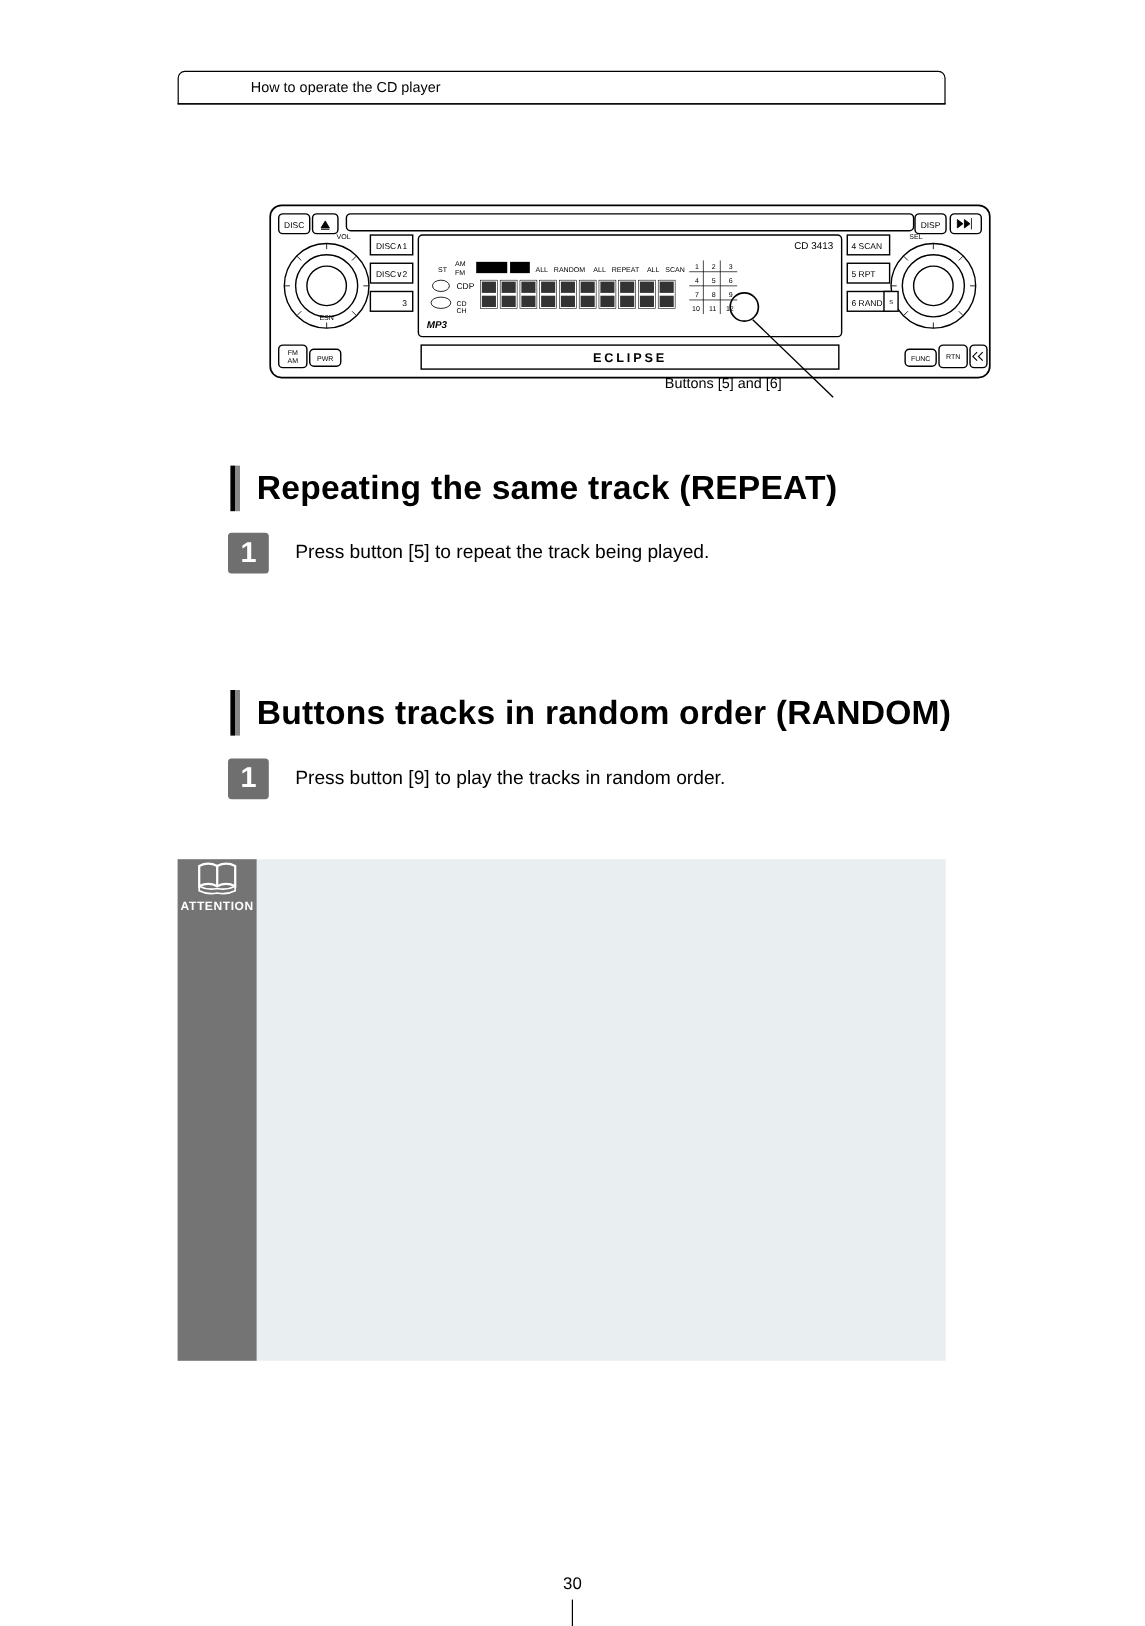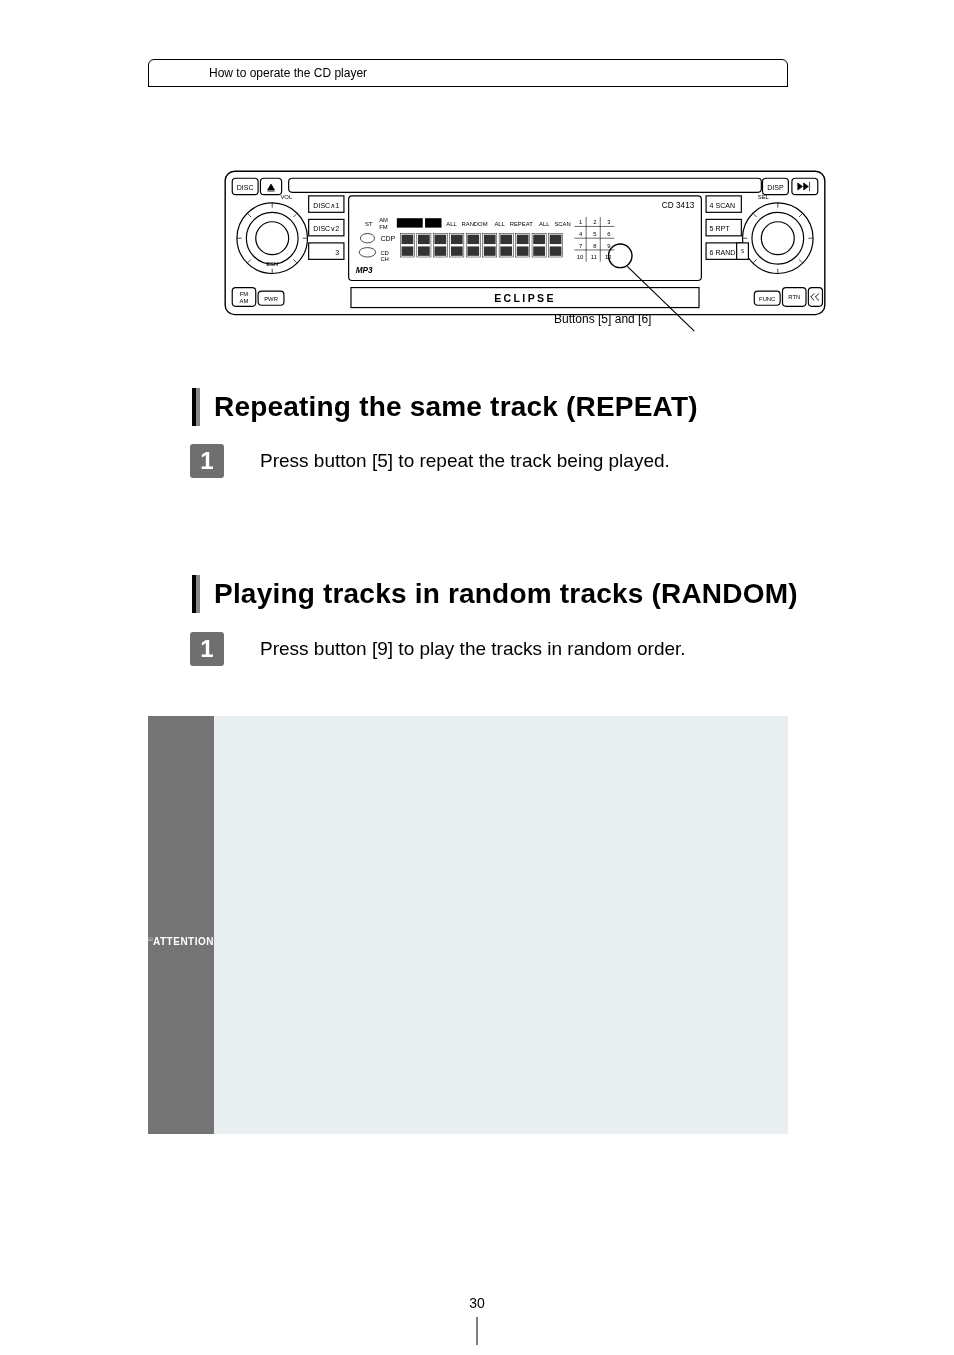--- a/index.html
+++ b/index.html
@@ -89,57 +89,56 @@
       background: #6f6f6f;
       color: #fff;
       font-size: 24px;
       font-weight: 700;
       display: flex;
       align-items: center;
       justify-content: center;
       border-radius: 3px;
     }
     .step-text {
-      font-size: 19px;
-      margin-left: 14px;
+      font-size: 16px;
     }
     .attention-panel {
       position: absolute;
       top: 716px;
       left: 148px;
       width: 640px;
       height: 418px;
       display: flex;
     }
     .attention-side {
       width: 66px;
       background: #747474;
       display: flex;
-      flex-direction: row;
+      flex-direction: column;
       align-items: center;
-      padding-top: 28px;
+      padding-top: 0;
     }
     .attention-side svg {
       width: 38px;
       height: 30px;
     }
     .attention-label {
       color: #fff;
       font-size: 10px;
       font-weight: 700;
       letter-spacing: 0.5px;
       margin-top: 4px;
     }
     .attention-body {
       flex: 1;
       background: #e9eff1;
     }
     .page-number {
       position: absolute;
-      bottom: 44px;
+      bottom: 28px;
       left: 0;
       width: 100%;
       text-align: center;
       font-size: 14px;
     }
     .page-number::before {
       content: "";
       position: absolute;
       left: 50%;
       transform: translateX(-50%);
@@ -339,21 +338,21 @@
   <span class="bar"></span>
   <h2>Repeating the same track (REPEAT)</h2>
 </div>
 <div class="step-row step-1">
   <div class="step-badge">1</div>
   <div class="step-text">Press button [5] to repeat the track being played.</div>
 </div>
 
 <div class="section-heading heading-2">
   <span class="bar"></span>
-  <h2>Playing tracks in random tracks (RANDOM)</h2>
+  <h2>Buttons tracks in random order (RANDOM)</h2>
 </div>
 <div class="step-row step-2">
   <div class="step-badge">1</div>
   <div class="step-text">Press button [9] to play the tracks in random order.</div>
 </div>
 
 <div class="attention-panel">
   <div class="attention-side">
     <svg viewBox="0 0 40 32">
       <path d="M4 6 Q12 2 20 6 Q28 2 36 6 L36 24 Q28 20 20 24 Q12 20 4 24 Z" fill="none" stroke="#fff" stroke-width="2"></path>

